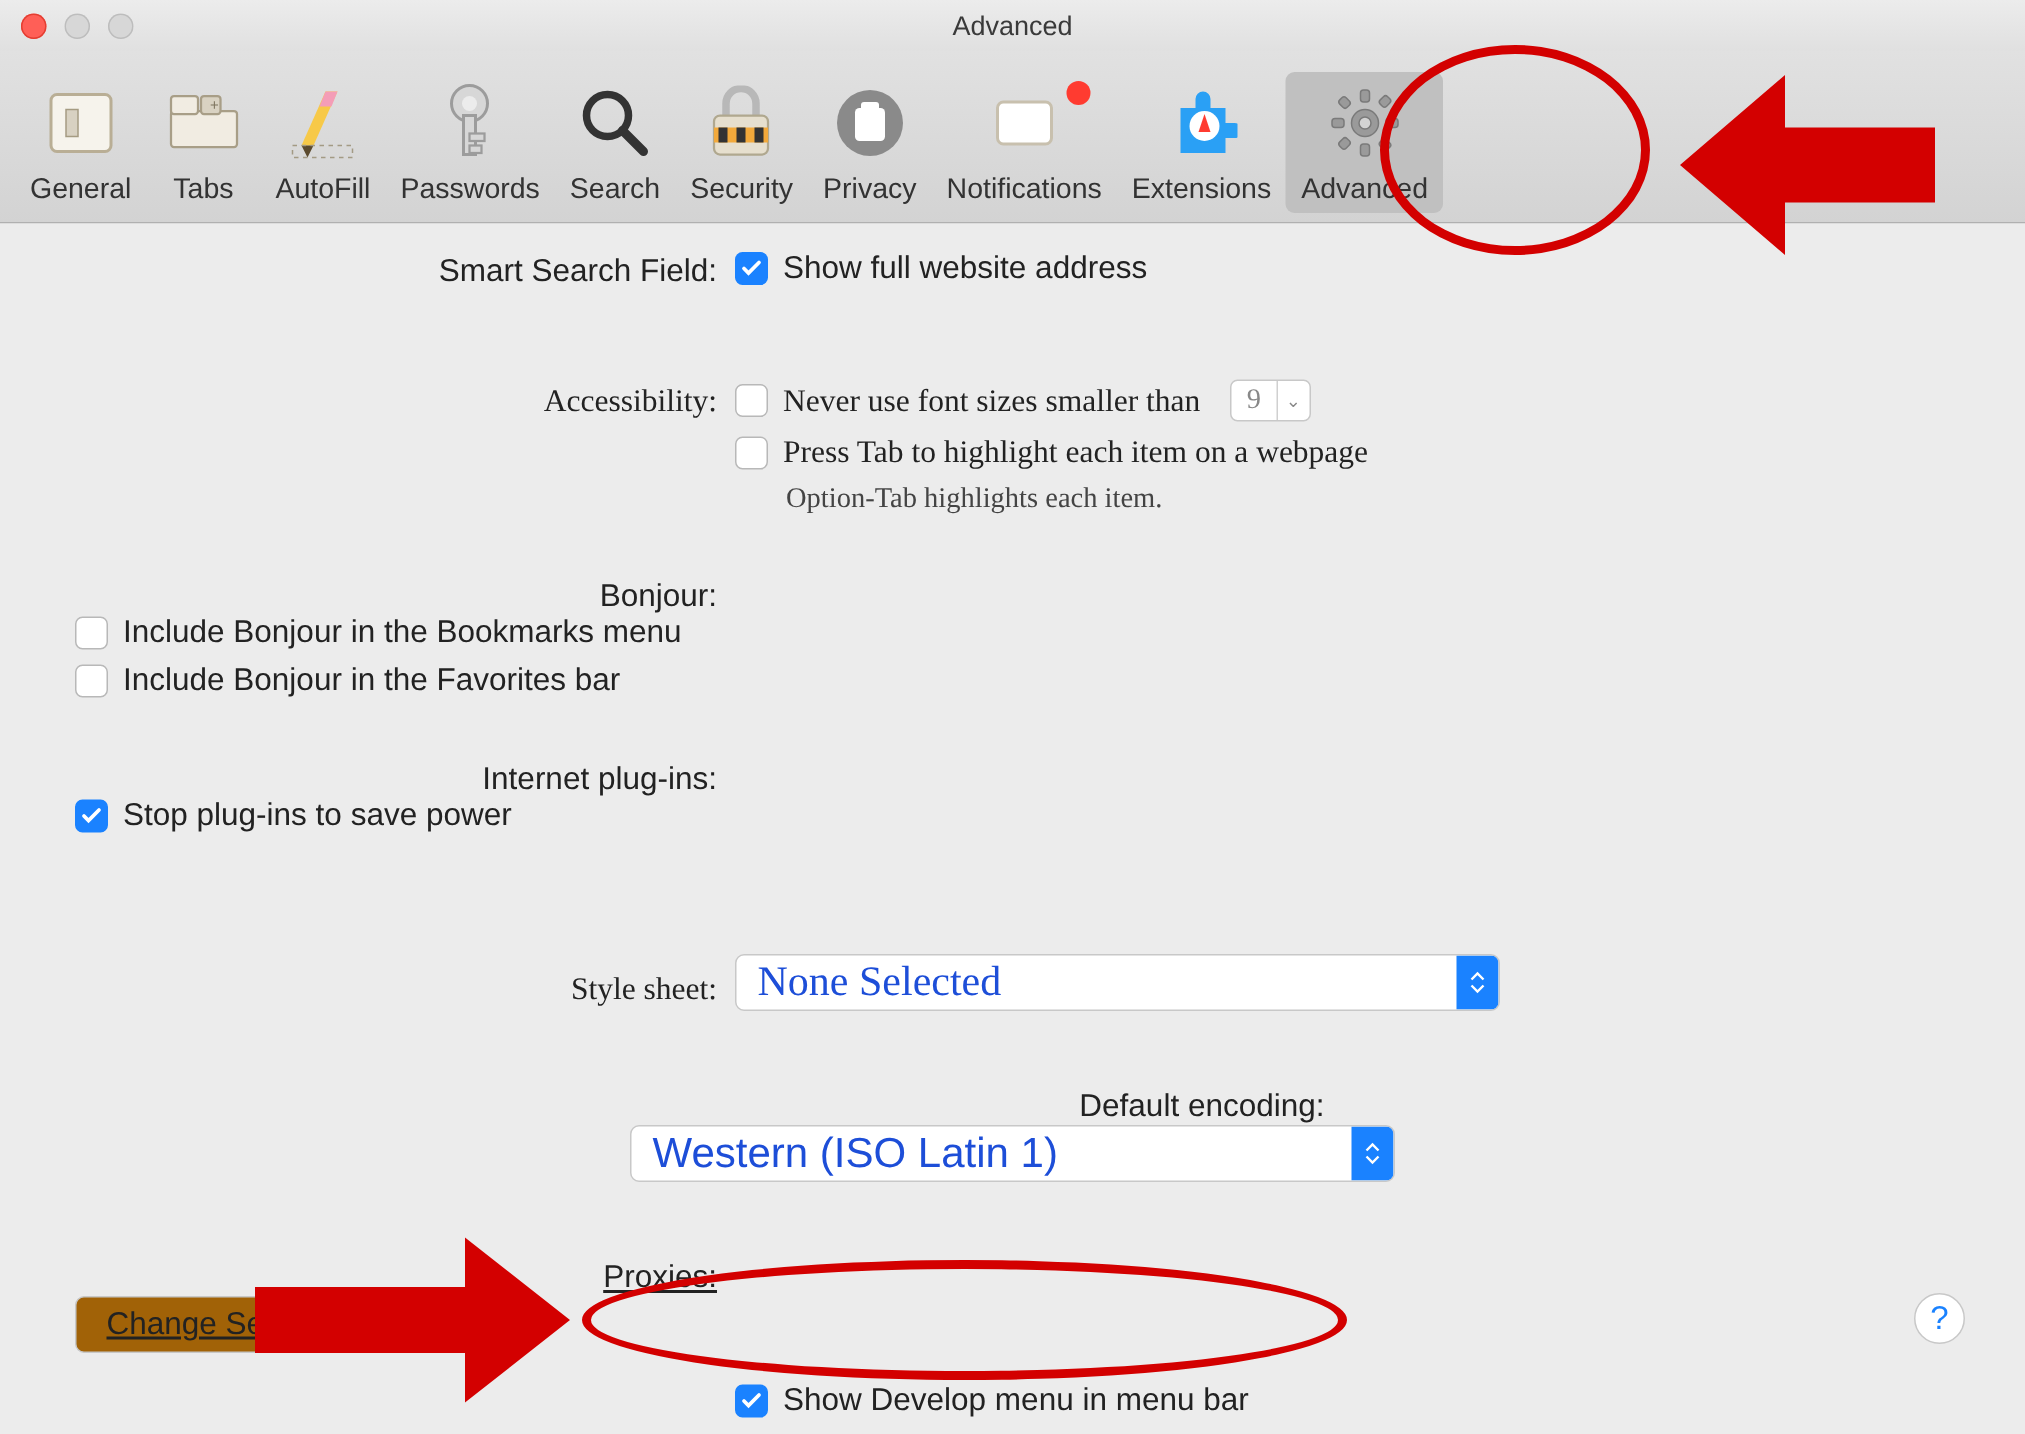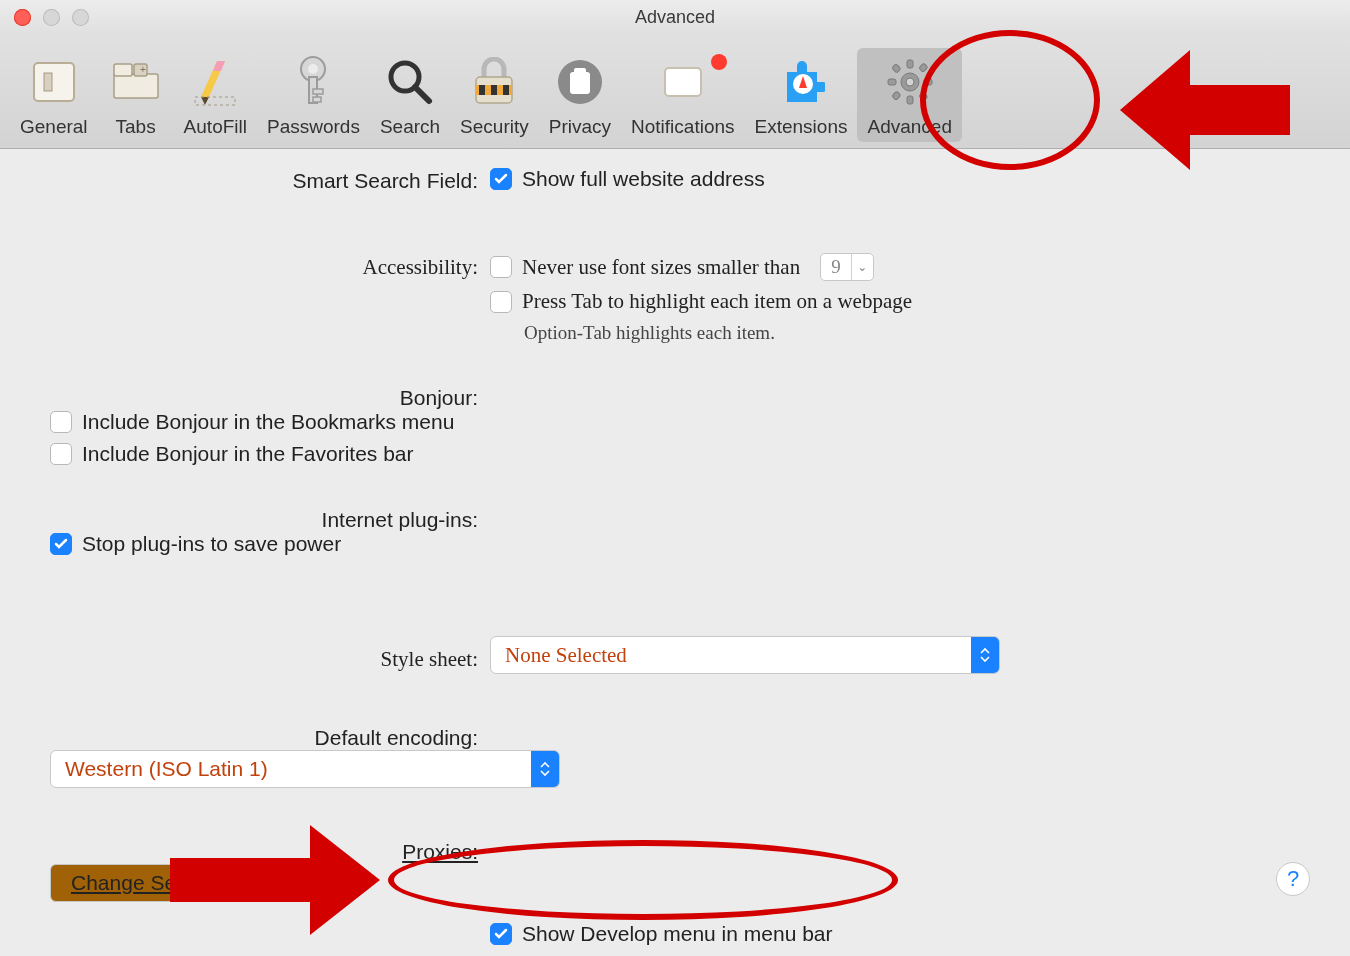--- a/index.html
+++ b/index.html
@@ -143,22 +143,22 @@
     background:#fff;
     border:1px solid #c8c8c8;
     border-radius:6px;
     height:38px;
     width:510px;
     overflow:hidden;
   }
   .popup .popup-text {
     flex:1;
     padding:0 14px;
-    font-size:21px;
-    color:#c2410c;
+    font-size:28px;
+    color:#1d4ed8;
   }
   .popup .popup-arrows {
     width:28px; height:100%;
     background:#1a82ff;
     display:flex; flex-direction:column;
     align-items:center; justify-content:center;
     color:#fff;
   }
   .popup .popup-arrows svg { width:10px; height:8px; display:block; }
 
@@ -419,21 +419,21 @@
               <path d="M1 6 L5 2 L9 6" stroke="#fff" stroke-width="1.6" fill="none"></path>
             </svg>
           <svg viewBox="0 0 10 8">
               <path d="M1 2 L5 6 L9 2" stroke="#fff" stroke-width="1.6" fill="none"></path>
             </svg>
         </span>
       </div>
     </div>
   </div>
 
-  <div class="row gap-above-small" style="margin-top:44px;">
+  <div class="row gap-above-small" style="margin-top:44px;align-items:center;">
     <div class="label-col" style="padding-top:8px;">Default encoding:</div>
     <div class="value-col">
       <div class="popup">
         <span class="popup-text">Western (ISO Latin 1)</span>
         <span class="popup-arrows">
           <svg viewBox="0 0 10 8">
               <path d="M1 6 L5 2 L9 6" stroke="#fff" stroke-width="1.6" fill="none"></path>
             </svg>
           <svg viewBox="0 0 10 8">
               <path d="M1 2 L5 6 L9 2" stroke="#fff" stroke-width="1.6" fill="none"></path>

